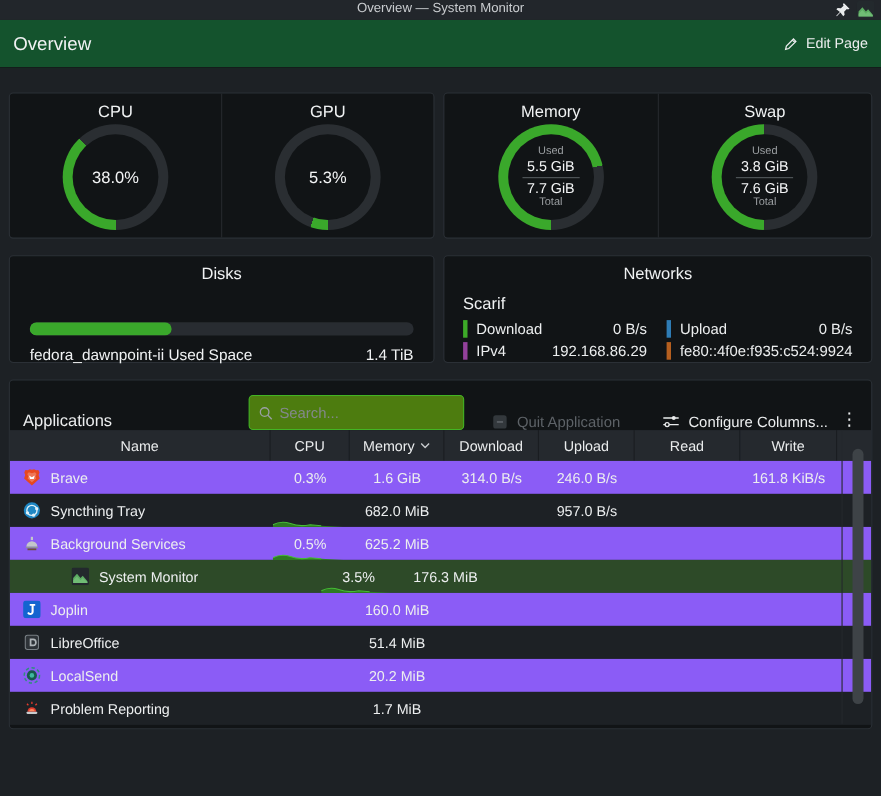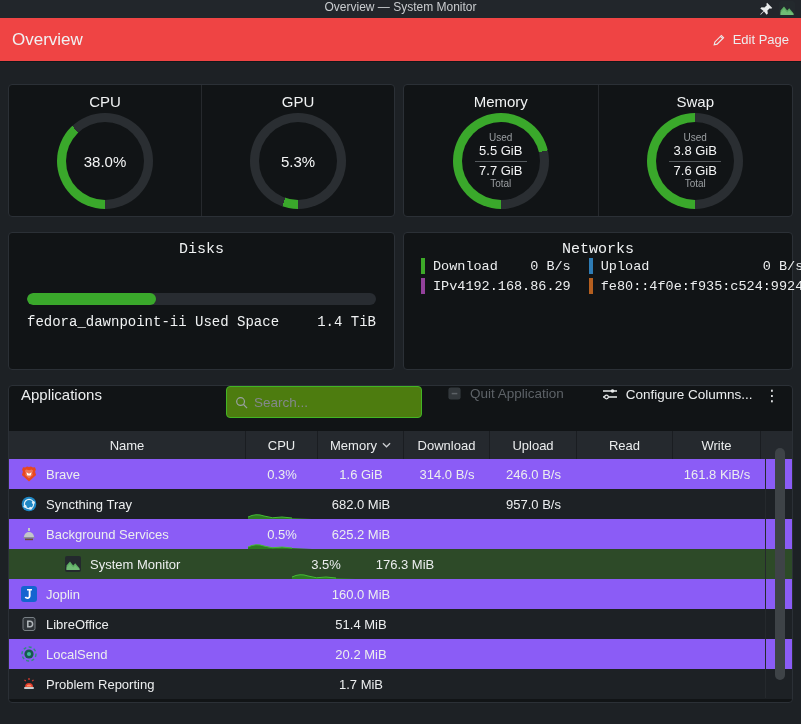--- a/index.html
+++ b/index.html
@@ -8,21 +8,21 @@
     font-family: "Liberation Sans", "DejaVu Sans", sans-serif;
     background:#1d2125; color:#eceeef; font-size:13px;
     -webkit-font-smoothing: antialiased;
   }
   .titlebar{
     height:18px; background:#22262b; display:flex; 
     justify-content:center; position:relative; color:#c9cccf; font-size:12px;
   }
   .titlebar-icons{ position:absolute; right:6px; top:1px; display:flex; gap:6px; align-items:center;}
   .pageheader{
-    height:44px; background:#ef4444; display:flex; align-items:center;
+    height:44px; background:#14532d; display:flex; align-items:center;
     padding:0 12px; border-bottom:1px solid #14171a;
   }
   .pageheader h1{ font-size:17px; font-weight:400; color:#f0f2f3;}
   .edit-btn{
     margin-left:auto; background:transparent; border:none; color:#eceeef;
     font-size:13px; display:flex; align-items:center; gap:7px; cursor:pointer;
     font-family:inherit;
   }
   .content{ padding:22px 8px 0 8px; }
   .grid2{ display:grid; grid-template-columns:387px 390px; gap:15px 8px; margin-bottom:15px;}
@@ -37,34 +37,34 @@
   .gauge-half .panel-title{ padding-top:8px; padding-bottom:3px;}
   .dial{ width:96px; height:96px; border-radius:50%; position:relative;
          display:flex; align-items:center; justify-content:center; }
   .dial::after{ content:""; position:absolute; inset:9px; border-radius:50%; background:#111416;}
   .dial-label{ position:relative; z-index:2; font-size:15px; color:#f4f5f6;}
   .dial-stack{ position:relative; z-index:2; text-align:center; line-height:1.15;}
   .dial-stack .small{ font-size:10px; color:#9b9fa2;}
   .dial-stack .val{ font-size:13px; color:#f4f5f6;}
   .dial-stack hr{ border:none; border-top:1px solid #54595d; width:52px; margin:2px auto;}
   
-  .disks-panel, .net-panel{ height:138px;font-family:Liberation Mono, monospace; }
+  .disks-panel, .net-panel{ height:98px; }
   .diskbar{ margin:35px 18px 0 18px; height:12px; border-radius:6px; background:#282c31; overflow:hidden;}
   .diskbar-fill{ height:100%; border-radius:6px; }
   .disk-row{ display:flex; margin:9px 18px 0 18px; font-size:14px; color:#f0f2f3;}
   .disk-row .v{ margin-left:auto;}
   
   .iface{ font-size:15px; color:#f0f2f3; margin:10px 0 6px 17px;}
   .netgrid{ display:grid; grid-template-columns:1fr 1fr; column-gap:18px; row-gap:4px; padding:0 17px;}
   .netitem{ display:flex; align-items:center; font-size:13.5px; }
   .swatch{ width:4px; height:16px; margin-right:8px; flex:none;}
   .netitem .v{ margin-left:auto; text-align:right;}
   
   .apps-panel{ height:318px; display:flex; flex-direction:column; overflow:hidden;}
-  .apps-toolbar{ height:45px; display:flex; align-items:flex-start; padding:0 12px; flex:none;}
+  .apps-toolbar{ height:45px; display:flex; align-items:flex-end; padding:0 12px; flex:none;}
   .apps-title{ font-size:15px; font-weight:400; width:205px; flex:none;}
   .searchbox{ width:196px; height:32px; background:#4d7c0f; border:1.5px solid #43b524;
     border-radius:4px; display:flex; align-items:center; padding:0 8px; gap:6px; flex:none;}
   .searchbox input{ background:transparent; border:none; outline:none; color:#e8eaeb;
     font-size:13.5px; width:100%; font-family:inherit;}
   .searchbox input::placeholder{ color:#83888b; }
   .tool-btn{ background:transparent; border:none; color:#eceeef; font-size:13.5px;
     display:flex; align-items:center; gap:8px; cursor:pointer; font-family:inherit;}
   .tool-btn[disabled]{ color:#5d6267; cursor:default;}
   .quit-btn{ margin-left:25px;}
@@ -176,20 +176,21 @@
         <div class="diskbar-fill" id="diskfill" style="width: 37%; background: rgb(58, 168, 43);"></div>
       </div>
       <div class="disk-row">
         <span>fedora_dawnpoint-ii Used Space</span>
         <span class="v">1.4 TiB</span>
       </div>
     </section>
 
     <section class="panel net-panel">
       <div class="panel-title">Networks</div>
+      <div class="iface">Scarif</div>
       <div class="netgrid" id="netgrid">
           <div class="netitem">
             <span class="swatch" style="background:#3daa28"></span>
     <span>Download</span>
     <span class="v">0 B/s</span>
           </div>
           <div class="netitem">
             <span class="swatch" style="background:#2e7cb5"></span>
     <span>Upload</span>
     <span class="v">0 B/s</span>

